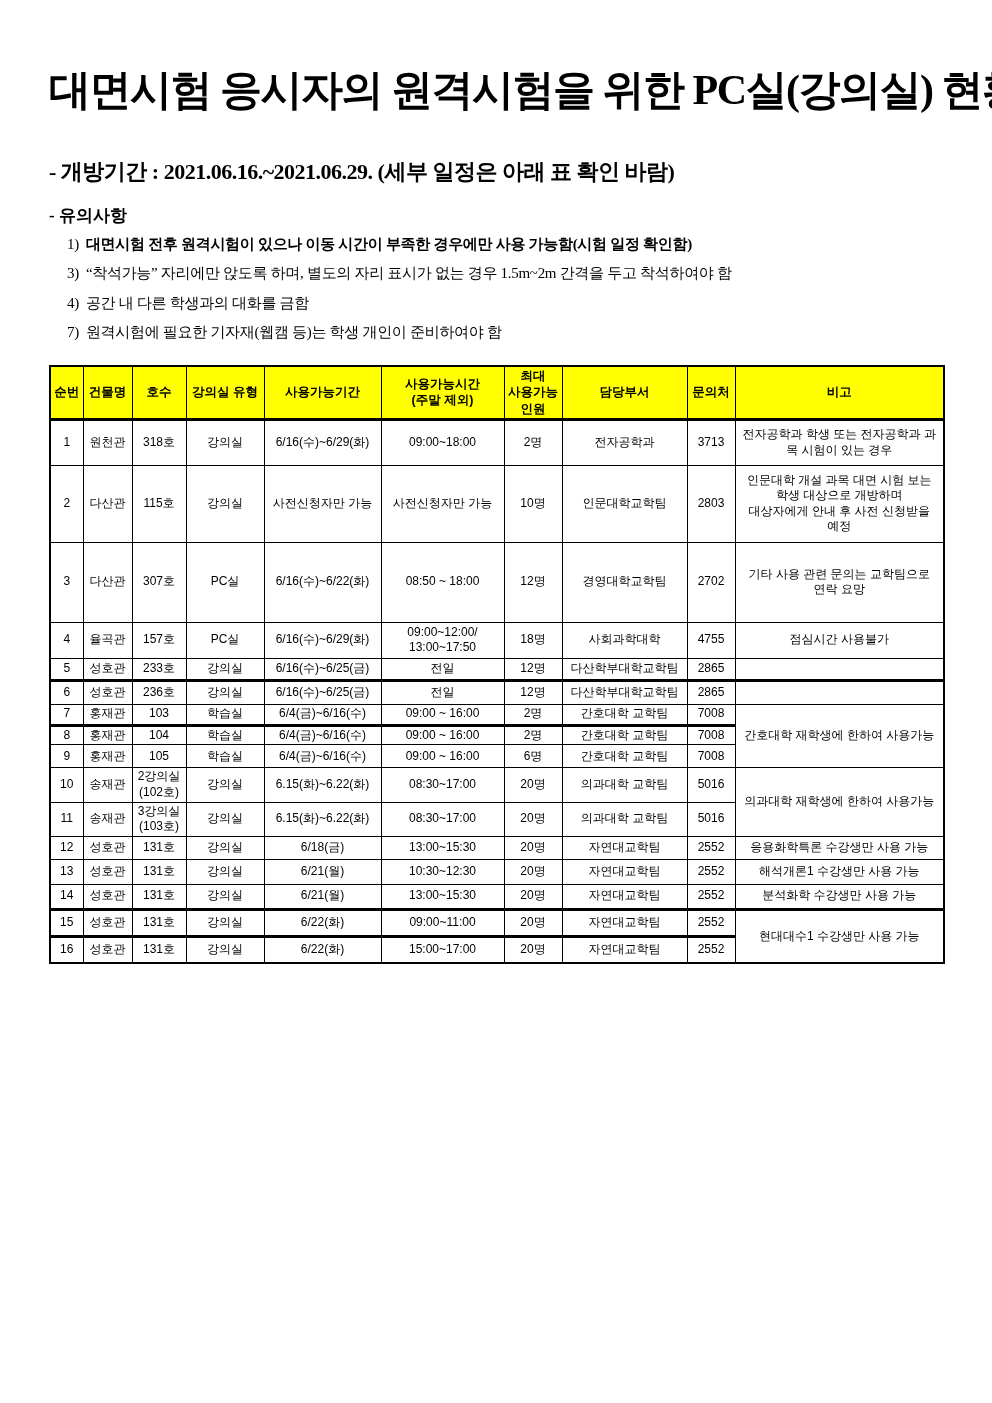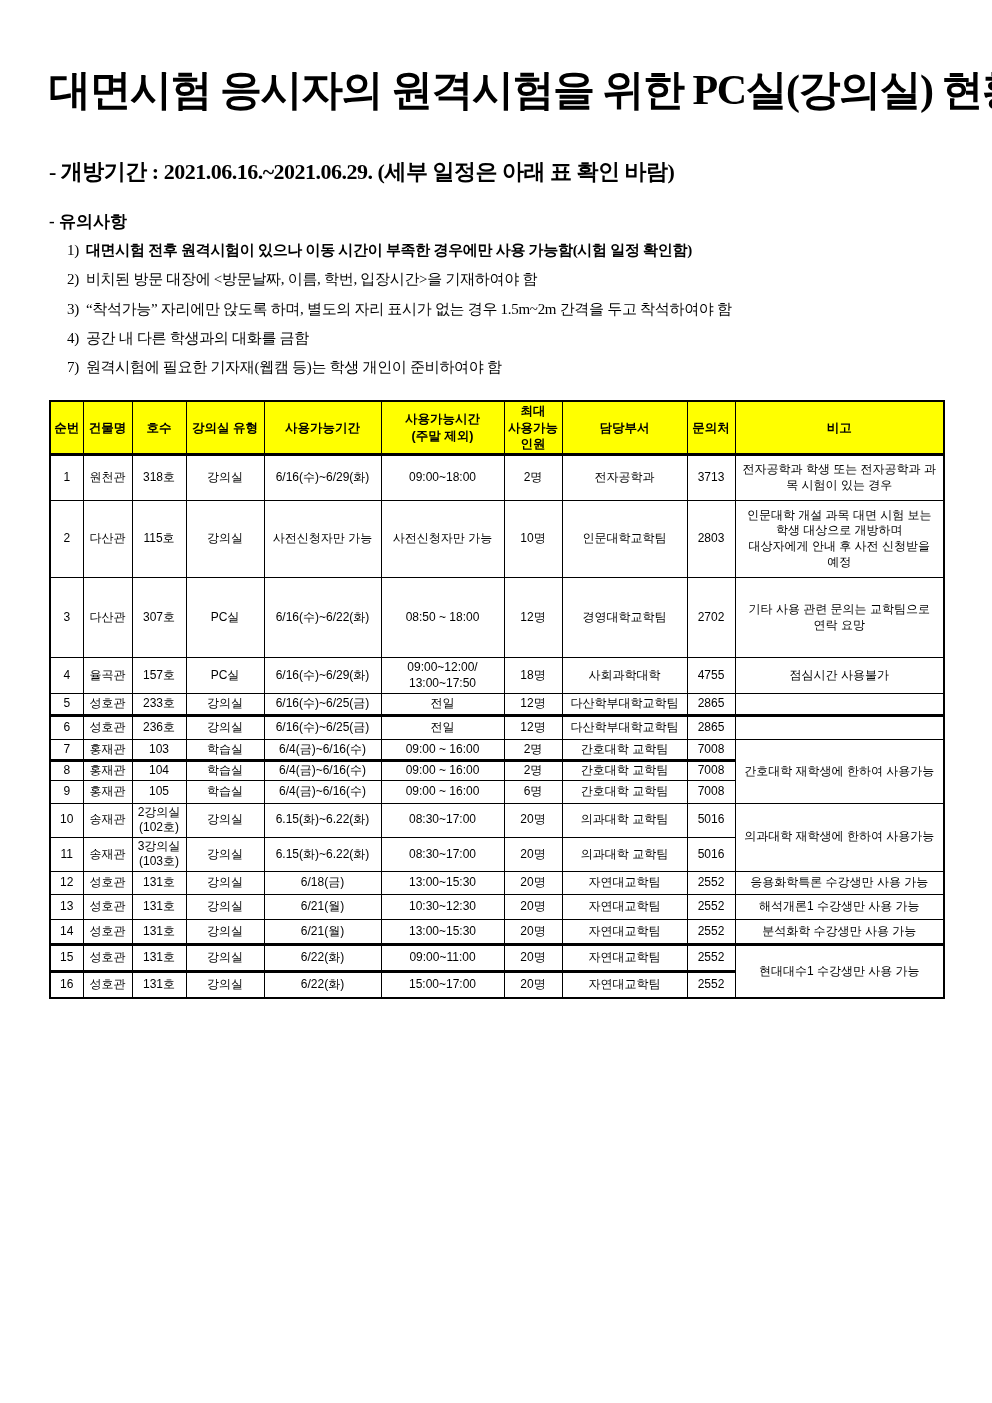--- a/index.html
+++ b/index.html
@@ -20,21 +20,21 @@
     white-space:nowrap;
   }
 
   .line-open {
     margin-top:39px;
     font-size:22px;
     font-weight:bold;
     letter-spacing:-0.5px;
   }
   .line-notice {
-    margin-top:23px;
+    margin-top:17px;
     font-size:17px;
     font-weight:bold;
   }
 
   .notes { margin-top:9px; }
   .note-item {
     font-size:15px;
     letter-spacing:-0.3px;
     margin:0 0 12px 18px;
     line-height:1.15;
@@ -75,21 +75,20 @@
 
 <div class="page">
 
   <div class="doc-title">대면시험 응시자의 원격시험을 위한 PC실(강의실) 현황</div>
 
   <div class="line-open">- 개방기간 : 2021.06.16.~2021.06.29. (세부 일정은 아래 표 확인 바람)</div>
   <div class="line-notice">- 유의사항</div>
 
   <div class="notes">
       <div class="note-item em"><span class="num">1)</span><span class="txt">대면시험 전후 원격시험이 있으나 이동 시간이 부족한 경우에만 사용 가능함(시험 일정 확인함)</span></div>
-      <div class="note-item"><span class="num">2)</span><span class="txt">비치된 방문 대장에 &lt;방문날짜, 이름, 학번, 입장시간&gt;을 기재하여야 함</span></div>
       <div class="note-item"><span class="num">3)</span><span class="txt">“착석가능” 자리에만 앉도록 하며, 별도의 자리 표시가 없는 경우 1.5m~2m 간격을 두고 착석하여야 함</span></div>
       <div class="note-item"><span class="num">4)</span><span class="txt">공간 내 다른 학생과의 대화를 금함</span></div>
       <div class="note-item"><span class="num">7)</span><span class="txt">원격시험에 필요한 기자재(웹캠 등)는 학생 개인이 준비하여야 함</span></div>
     </div>
 
   <table class="room-table">
     <colgroup>
       <col style="width:33px">
         <col style="width:49px">
         <col style="width:54px">

